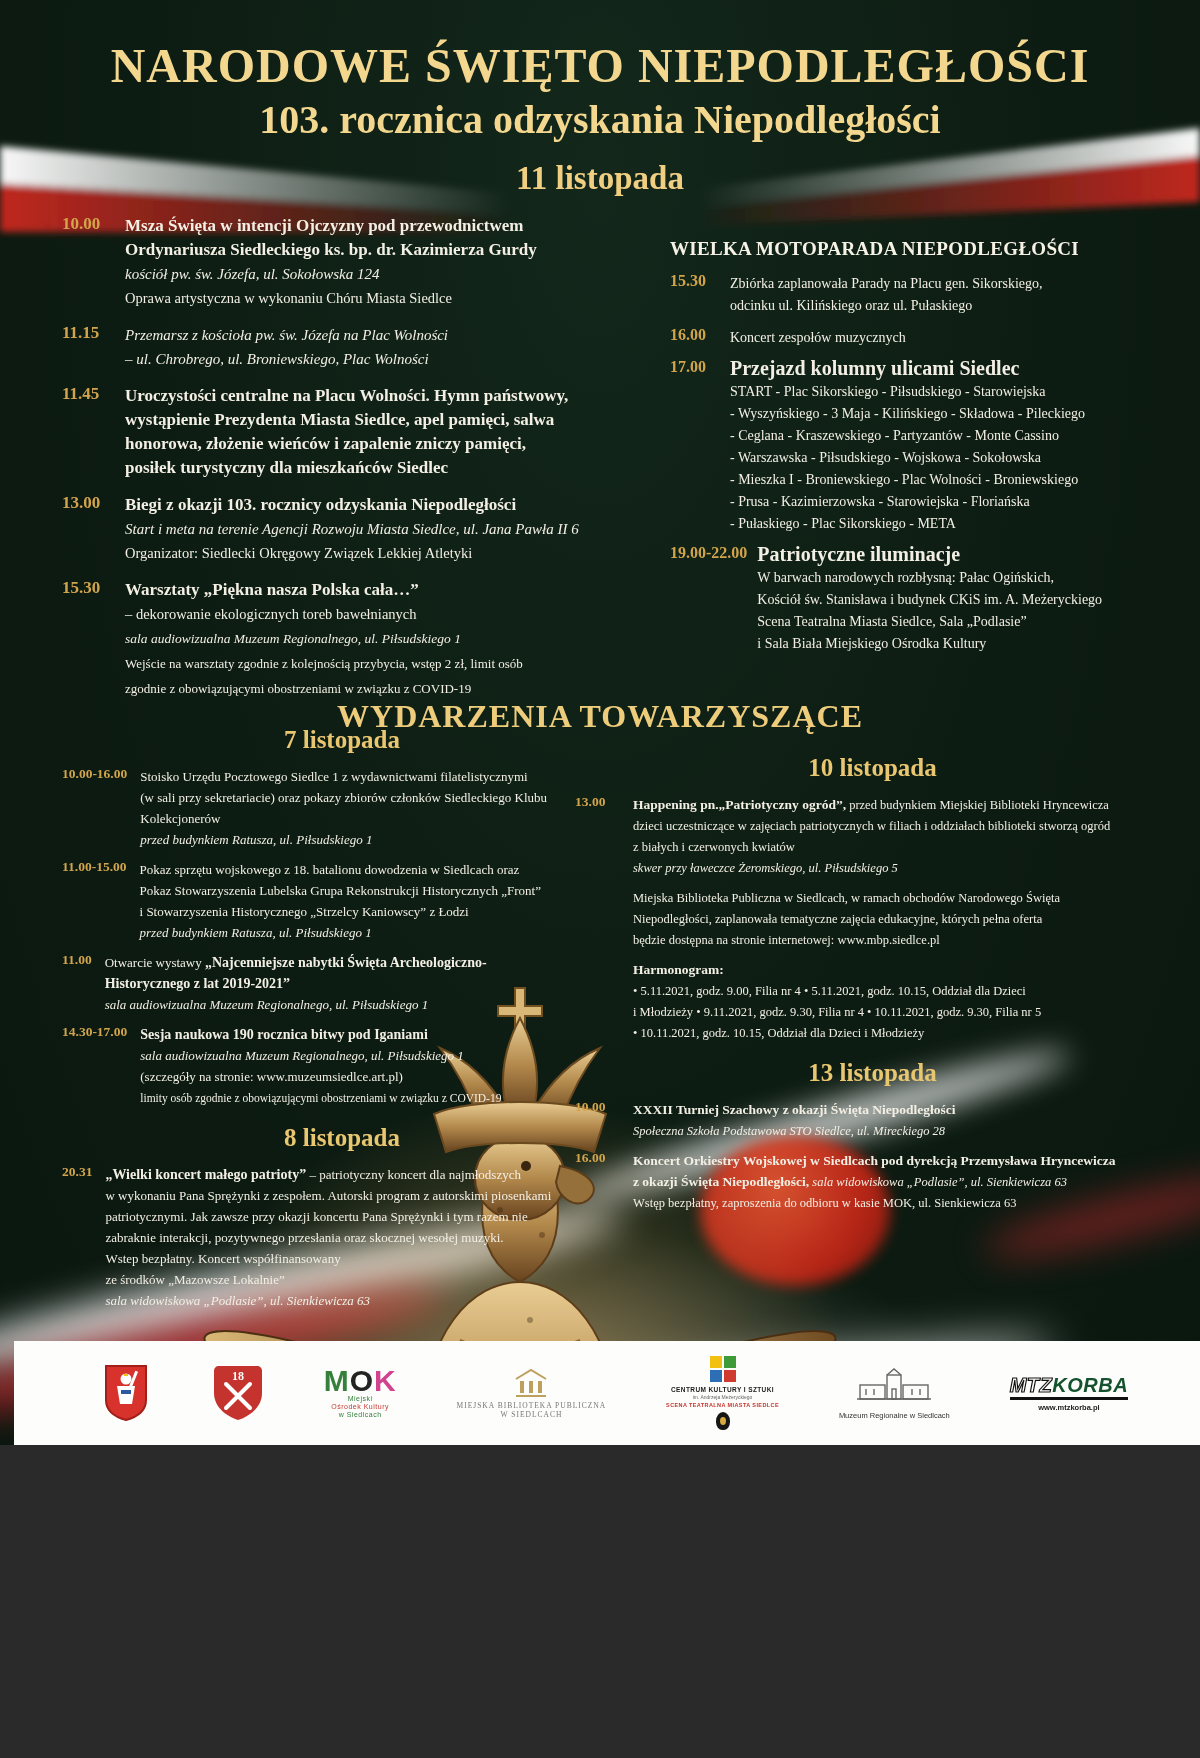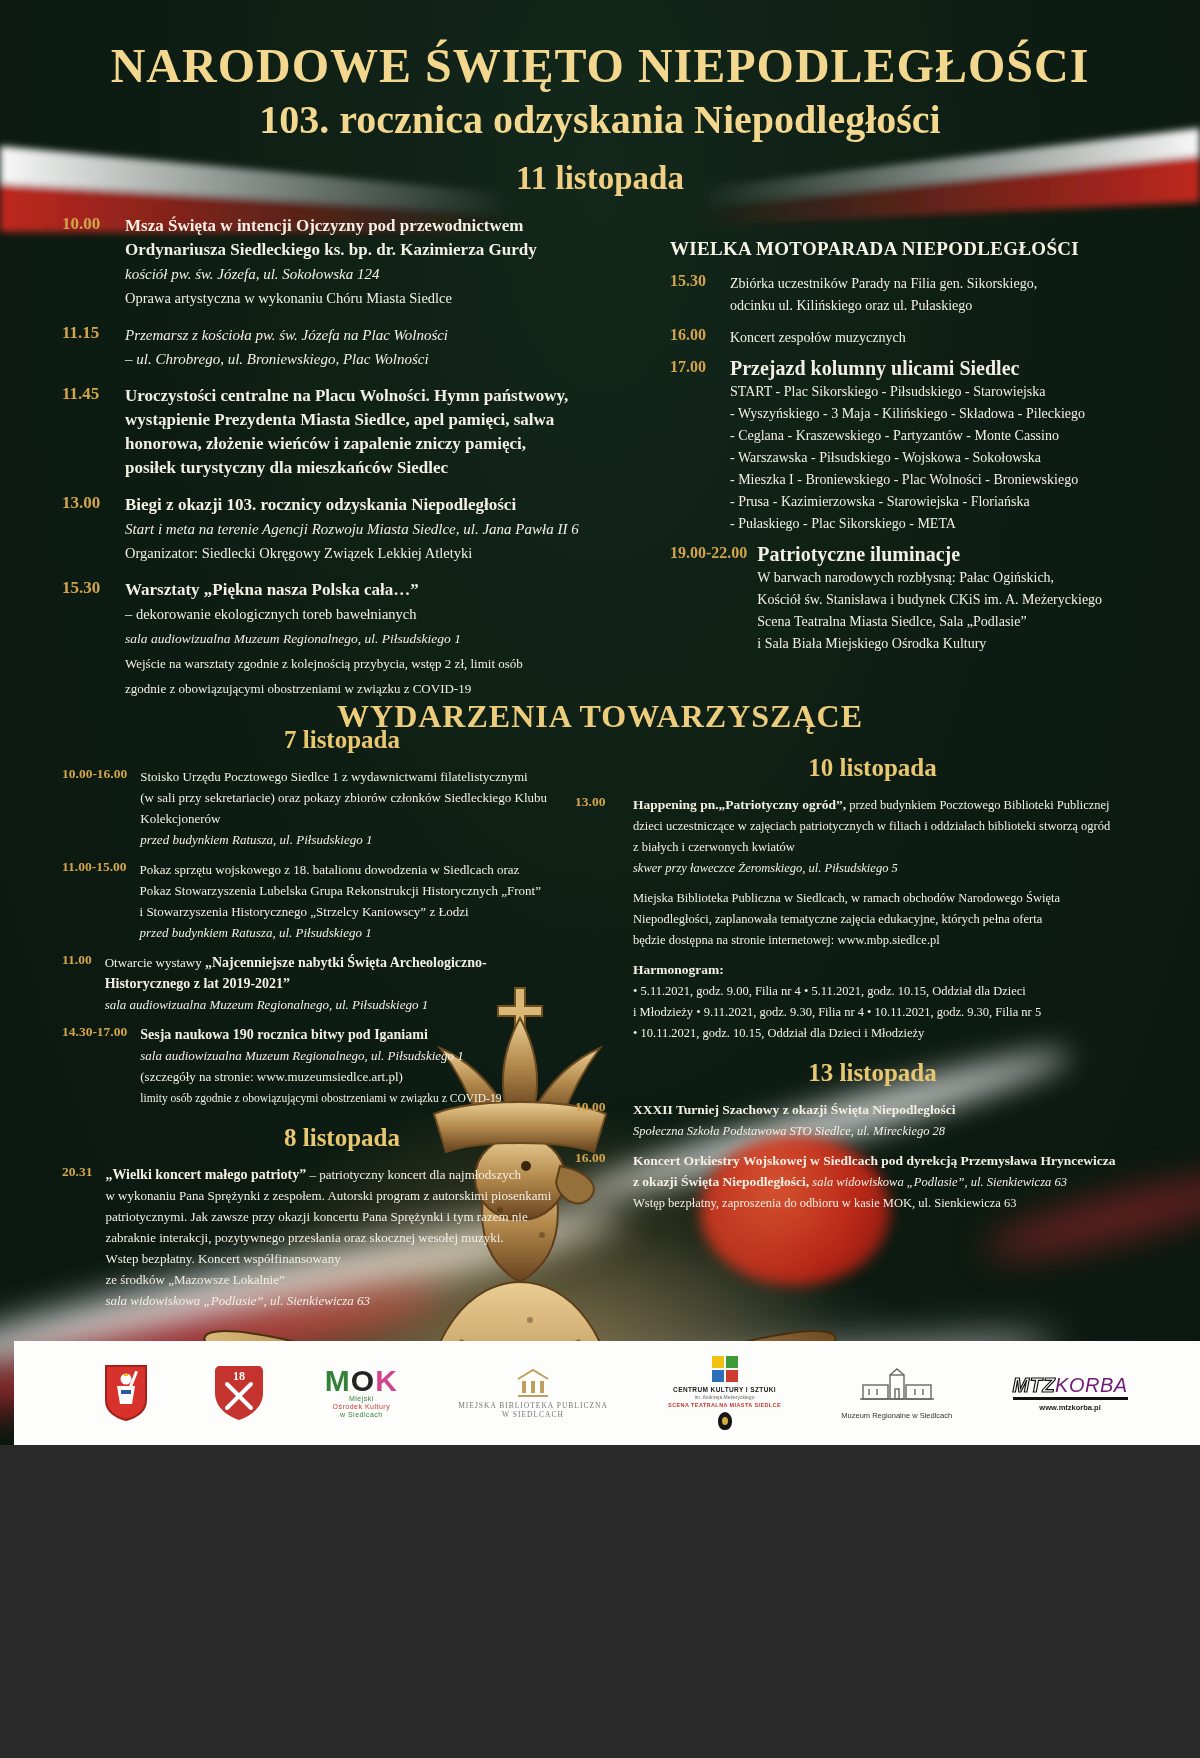--- a/index.html
+++ b/index.html
@@ -86,21 +86,21 @@
   .ckis-tiles{display:grid;grid-template-columns:12px 12px;grid-gap:2px;margin-bottom:4px;}
   .ckis-tiles span{width:12px;height:12px;display:block;}
   .ck-l1{font-size:6.5px;font-weight:700;color:#1a1a1a;letter-spacing:.4px;line-height:8px;}
   .ck-l2{font-size:5px;color:#666;line-height:7px;}
   .ck-l3{font-size:5.5px;font-weight:700;color:#c4342c;letter-spacing:.4px;line-height:8px;}
   .ck-emblem{width:14px;height:18px;background:#161616;border-radius:50% 50% 45% 45%;margin-top:3px;position:relative;}
   .ck-emblem:after{content:"";position:absolute;left:4px;top:5px;width:6px;height:8px;background:#d8a93c;border-radius:50%;}
   .mus-line{font-size:7.5px;color:#333;line-height:9px;}
   .mtz{font-size:20px;font-style:italic;letter-spacing:.5px;line-height:22px;border-bottom:3px solid #111;padding-bottom:1px;}
   .mtz-a{color:#fff;-webkit-text-stroke:1.2px #111;font-weight:700;}
-  .mtz-b{color:#701a75;font-weight:400;}
+  .mtz-b{color:#14532d;font-weight:700;}
   .mtz-url{font-size:7.5px;font-weight:700;color:#222;margin-top:3px;}
   .herb-cell{width:52px;}
 </style>
 </head>
 <body>
 
 <div class="poster">
 
   <svg class="top-ribbon" width="1200" height="300" viewBox="0 0 1200 300">
     <defs>
@@ -329,21 +329,21 @@
   <section class="main-right">
     <div class="mp-header">WIELKA MOTOPARADA NIEPODLEGŁOŚCI</div>
     <div class="evs">
 
         <div class="ev">
           <div class="time">15.30</div>
           <div class="lines">
 
               <div class="line">
                 
-              <span class="seg r">Zbiórka uczestników Parady na Filia gen. Sikorskiego,</span></div>
+              <span class="seg r">Zbiórka zaplanowała Parady na Placu gen. Sikorskiego,</span></div>
 
               <div class="line">
                 
               <span class="seg r">odcinku ul. Kilińskiego oraz ul. Pułaskiego</span></div>
             </div>
         </div>
 
         <div class="ev">
           <div class="time">16.00</div>
           <div class="lines">
@@ -560,21 +560,21 @@
       <div class="day">
         <div class="day-heading">10 listopada</div>
         <div class="evs">
 
             <div class="ev">
               <div class="time">13.00</div>
               <div class="lines">
 
                   <div class="line">
                     
-                  <span class="seg b">Happening  pn.„Patriotyczny ogród”,</span><span class="seg r"> przed budynkiem Pocztowego Biblioteki Publicznej</span></div>
+                  <span class="seg b">Happening  pn.„Patriotyczny ogród”,</span><span class="seg r"> przed budynkiem Miejskiej Biblioteki Hryncewicza</span></div>
 
                   <div class="line">
                     
                   <span class="seg r">dzieci uczestniczące w zajęciach patriotycznych w filiach i oddziałach biblioteki stworzą ogród</span></div>
 
                   <div class="line">
                     
                   <span class="seg r">z białych i czerwonych kwiatów</span></div>
 
                   <div class="line">

